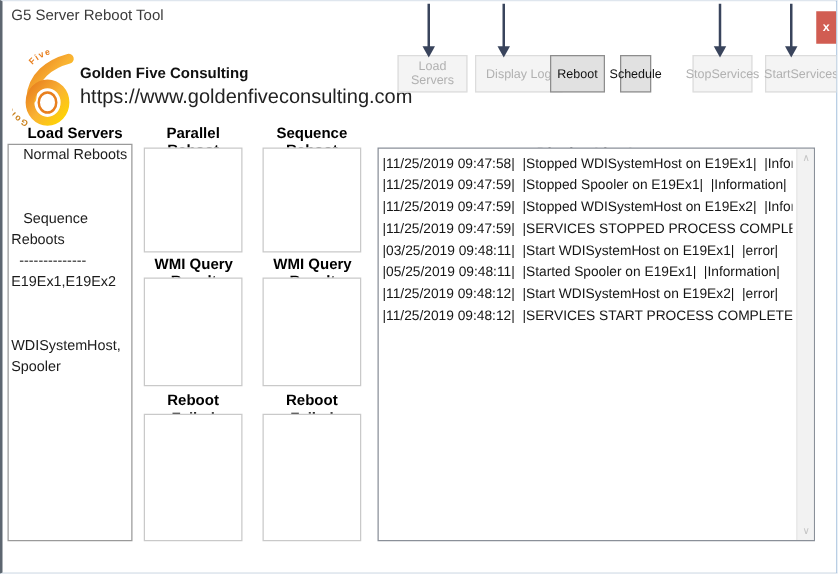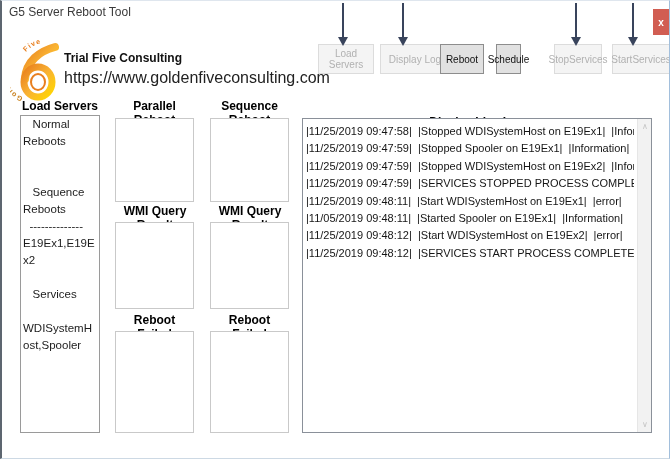--- a/index.html
+++ b/index.html
@@ -84,21 +84,21 @@
     <path d="M45,8 C30,12 16,22 15,40" fill="none" stroke="url(#gold)" stroke-width="8" stroke-linecap="round"></path>
     <ellipse cx="28" cy="43" rx="14" ry="15" fill="none" stroke="url(#gold)" stroke-width="7"></ellipse>
     <ellipse cx="28" cy="43" rx="7" ry="8" fill="none" stroke="#e87f1e" stroke-width="2"></ellipse>
     <text font-size="7" font-weight="bold" fill="#c9801c" letter-spacing="1">
       <textPath href="#leftArc">Golden</textPath>
     </text>
     <text font-size="7" font-weight="bold" fill="#e87f1e" letter-spacing="1">
       <textPath href="#topArc">Five</textPath>
     </text>
   </svg>
-  <div class="company">Trial Five Consulting</div>
+  <div class="company">Golden Five Consulting</div>
   <div class="url">https://www.goldenfiveconsulting.com</div>
 
   <div class="btn disabled" style="left:316px;width:56px;">Load Servers</div>
   <div class="btn disabled" style="left:378px;width:70px;">Display Log</div>
   <div class="btn enabled" style="left:438px;width:44px;">Reboot</div>
   <div class="btn enabled" style="left:494px;width:25px;">Schedule</div>
   <div class="btn disabled" style="left:552px;width:48px;">StopServices</div>
   <div class="btn disabled" style="left:610px;width:58px;">StartServices</div>
 
   <div class="arrow" style="left:336px;">
@@ -112,30 +112,29 @@
   <div class="arrow" style="left:569px;">
       <div class="line"></div>
       <div class="head"></div>
     </div>
   <div class="arrow" style="left:626px;">
       <div class="line"></div>
       <div class="head"></div>
     </div>
 
   <div class="panel-label" style="left:18px;top:98px;width:80px;">Load Servers</div>
-  <div class="listbox" style="left:18px;top:114px;width:80px;height:318px;">
+  <div class="listbox" style="left:4px;top:114px;width:100px;height:318px;">
 
   <div class="list-row">   Normal Reboots</div>
       <div class="list-row"></div>
       <div class="list-row"></div>
       <div class="list-row">   Sequence Reboots</div>
       <div class="list-row">  --------------</div>
       <div class="list-row">E19Ex1,E19Ex2</div>
       <div class="list-row"></div>
-      <div class="list-row">   Services</div>
       <div class="list-row"></div>
       <div class="list-row">WDISystemHost,Spooler</div>
     </div>
 
   <div class="panel-label" style="left:113px;top:98px;width:79px;">Parallel Reboot</div>
   <div class="result-box" style="left:113px;top:117px;width:79px;height:84px;"></div>
   <div class="panel-label" style="left:108px;top:203px;width:90px;">WMI Query Result</div>
   <div class="result-box" style="left:113px;top:221px;width:79px;height:87px;"></div>
   <div class="panel-label" style="left:113px;top:312px;width:79px;">Reboot Failed</div>
   <div class="result-box" style="left:113px;top:330px;width:79px;height:102px;"></div>
@@ -148,22 +147,22 @@
   <div class="result-box" style="left:208px;top:330px;width:79px;height:102px;"></div>
 
   <div class="panel-label" style="left:300px;top:98px;width:350px;margin-top:16px;">Display Live Log</div>
   <div class="logbox">
     <div class="log-lines">
 
     <div class="log-row">|11/25/2019 09:47:58|  |Stopped WDISystemHost on E19Ex1|  |Information|</div>
         <div class="log-row">|11/25/2019 09:47:59|  |Stopped Spooler on E19Ex1|  |Information|</div>
         <div class="log-row">|11/25/2019 09:47:59|  |Stopped WDISystemHost on E19Ex2|  |Information|</div>
         <div class="log-row">|11/25/2019 09:47:59|  |SERVICES STOPPED PROCESS COMPLETED|  |Information|</div>
-        <div class="log-row">|11/25/2019 09:48:11|  |Start WDISystemHost on E19Ex1|  |error|</div>
-        <div class="log-row">|11/05/2019 09:48:11|  |Started Spooler on E19Ex1|  |Information|</div>
+        <div class="log-row">|03/25/2019 09:48:11|  |Start WDISystemHost on E19Ex1|  |error|</div>
+        <div class="log-row">|05/25/2019 09:48:11|  |Started Spooler on E19Ex1|  |Information|</div>
         <div class="log-row">|11/25/2019 09:48:12|  |Start WDISystemHost on E19Ex2|  |error|</div>
         <div class="log-row">|11/25/2019 09:48:12|  |SERVICES START PROCESS COMPLETED|  |Information|</div>
       </div>
     <div class="scrollbar">
       <div class="scroll-glyph scroll-up">∧</div>
       <div class="scroll-glyph scroll-down">∨</div>
     </div>
   </div>
 
 </div>

